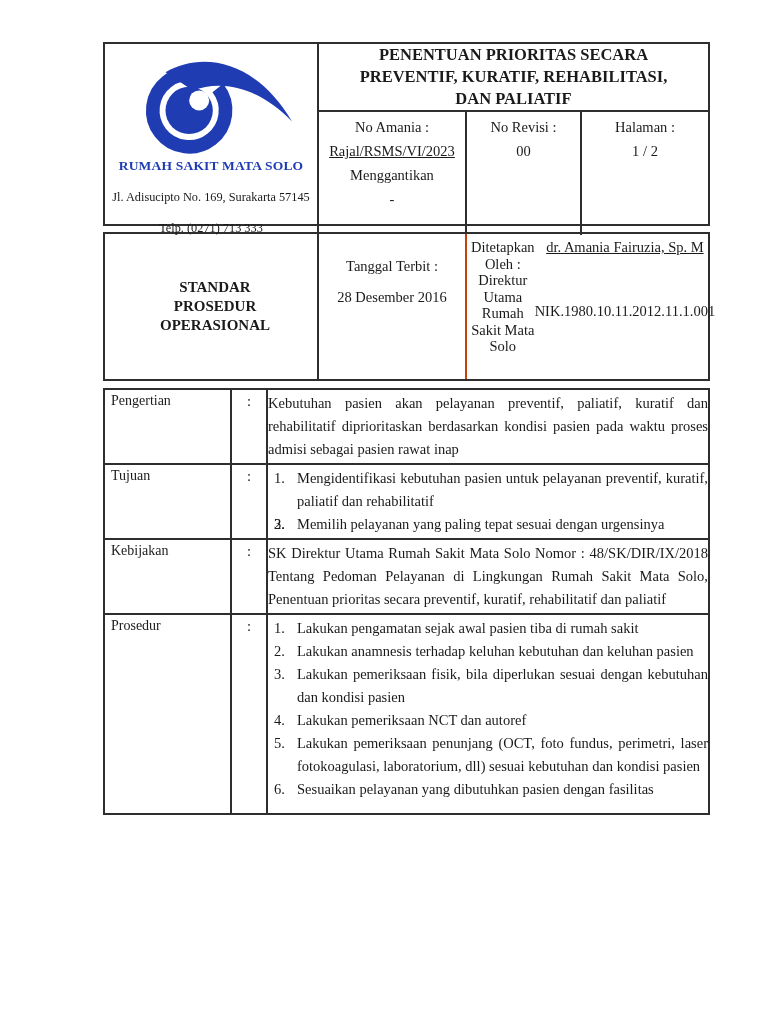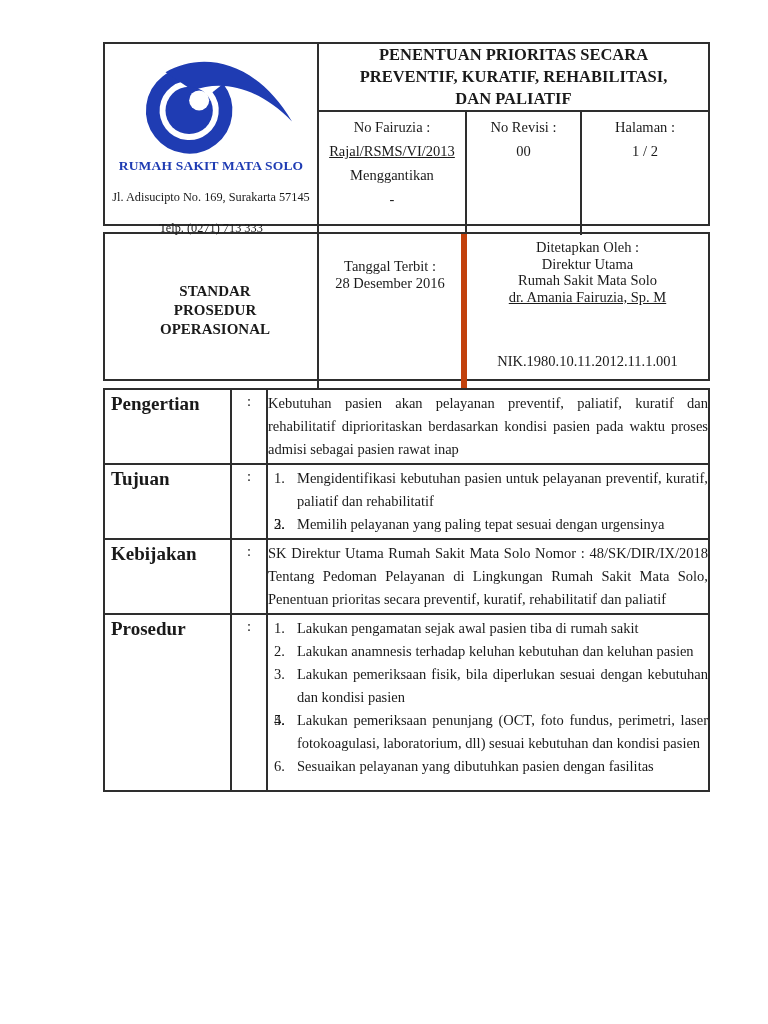--- a/index.html
+++ b/index.html
@@ -19,31 +19,31 @@
   .hosp-addr{font-size:12.3px;line-height:13.5px;text-align:center;margin-top:17px;}
   .t1-right{display:grid;grid-template-rows:68px 1fr;}
   .t1-title{border-bottom:2px solid #2e2e2e;display:flex;flex-direction:column;align-items:center;justify-content:center;text-align:center;font-weight:bold;font-size:16.5px;line-height:22px;padding:0 16px;}
   .t1-sub{display:grid;grid-template-columns:148px 115px 1fr;}
   .hcell{box-sizing:border-box;text-align:center;font-size:14.5px;line-height:24px;padding-top:3px;overflow:hidden;}
   .hcell.bdr{border-right:2px solid #2e2e2e;}
   .u{text-decoration:underline;}
   
   .t2{margin-top:6px;display:grid;grid-template-columns:214px 148px 1fr;height:149px;}
   .t2-left{border-right:2px solid #2e2e2e;display:flex;flex-direction:column;align-items:center;justify-content:center;font-weight:bold;font-size:15px;line-height:19px;text-align:center;margin-left:8px;}
-  .t2-mid{border-right:6px solid #c2410c;text-align:center;font-size:14.5px;padding-top:24px;box-sizing:border-box;}
-  .t2-mid .val{}
-  .t2-right{display:flex;flex-direction:column;justify-content:space-between;text-align:center;font-size:14.5px;padding:5px 4px 19px;box-sizing:border-box;}
+  .t2-mid{border-right:2px solid #c2410c;text-align:center;font-size:14.5px;padding-top:24px;box-sizing:border-box;}
+  .t2-mid .val{margin-top:14px;}
+  .t2-right{display:flex;flex-direction:row;justify-content:space-between;text-align:center;font-size:14.5px;padding:5px 4px 19px;box-sizing:border-box;}
   .dit-top{line-height:16.5px;}
   .sig-name{text-decoration:underline;line-height:16px;}
   .sig-nik{line-height:16px;margin-top:48px;}
   
   .t3{margin-top:7px;}
   .row{display:grid;grid-template-columns:127px 36px 1fr;border-bottom:2px solid #2e2e2e;}
   .row:last-child{border-bottom:none;}
-  .c-label{border-right:2px solid #2e2e2e;font-weight:bold;font-size:19px;padding:3px 6px;box-sizing:border-box;}
+  .c-label{border-right:2px solid #2e2e2e;font-weight:normal;font-size:14px;padding:3px 6px;box-sizing:border-box;}
   .c-colon{border-right:2px solid #2e2e2e;text-align:center;font-size:14.5px;padding-top:3px;box-sizing:border-box;}
   .c-content{font-size:14.5px;line-height:23px;text-align:justify;padding:2px 0;box-sizing:border-box;}
   .li{position:relative;padding-left:29px;}
   .li .num{position:absolute;left:6px;top:0;}
   .row-prosedur .c-content{padding-bottom:12px;}
 </style>
 </head>
 <body>
 
 <div class="doc">
@@ -63,22 +63,22 @@
       <div class="hosp-addr">Telp. (0271) 713 333</div>
     </div>
     <div class="t1-right">
       <div class="t1-title">
         <span>PENENTUAN PRIORITAS SECARA</span>
         <span>PREVENTIF, KURATIF, REHABILITASI,</span>
         <span>DAN PALIATIF</span>
       </div>
       <div class="t1-sub">
         <div class="hcell bdr">
-          <div>No Fairuzia :</div>
-          <div class="u">Rajal/RSMS/VI/2013</div>
+          <div>No Amania :</div>
+          <div class="u">Rajal/RSMS/VI/2023</div>
           <div>Menggantikan</div>
           <div>-</div>
         </div>
         <div class="hcell bdr">
           <div>No Revisi :</div>
           <div>00</div>
         </div>
         <div class="hcell">
           <div>Halaman :</div>
           <div>1 / 2</div>
@@ -134,20 +134,20 @@
       <div class="c-content">SK Direktur Utama Rumah Sakit Mata Solo Nomor : 48/SK/DIR/IX/2018 Tentang Pedoman Pelayanan di Lingkungan Rumah Sakit Mata Solo, Penentuan prioritas secara preventif, kuratif, rehabilitatif dan paliatif</div>
     </div>
 
     <div class="row row-prosedur">
       <div class="c-label">Prosedur</div>
       <div class="c-colon">:</div>
       <div class="c-content">
         <div class="li"><span class="num">1.</span><span>Lakukan pengamatan sejak awal pasien tiba di rumah sakit</span></div>
         <div class="li"><span class="num">2.</span><span>Lakukan anamnesis terhadap keluhan kebutuhan dan keluhan pasien</span></div>
         <div class="li"><span class="num">3.</span><span>Lakukan pemeriksaan fisik, bila diperlukan sesuai dengan kebutuhan dan kondisi pasien</span></div>
-        <div class="li"><span class="num">4.</span></div>
+        <div class="li"><span class="num">4.</span><span>Lakukan pemeriksaan NCT dan autoref</span></div>
         <div class="li"><span class="num">5.</span><span>Lakukan pemeriksaan penunjang (OCT, foto fundus, perimetri, laser fotokoagulasi, laboratorium, dll) sesuai kebutuhan dan kondisi pasien</span></div>
         <div class="li"><span class="num">6.</span><span>Sesuaikan pelayanan yang dibutuhkan pasien dengan fasilitas</span></div>
       </div>
     </div>
 
   </div>
 </div>
 
 </body></html>

